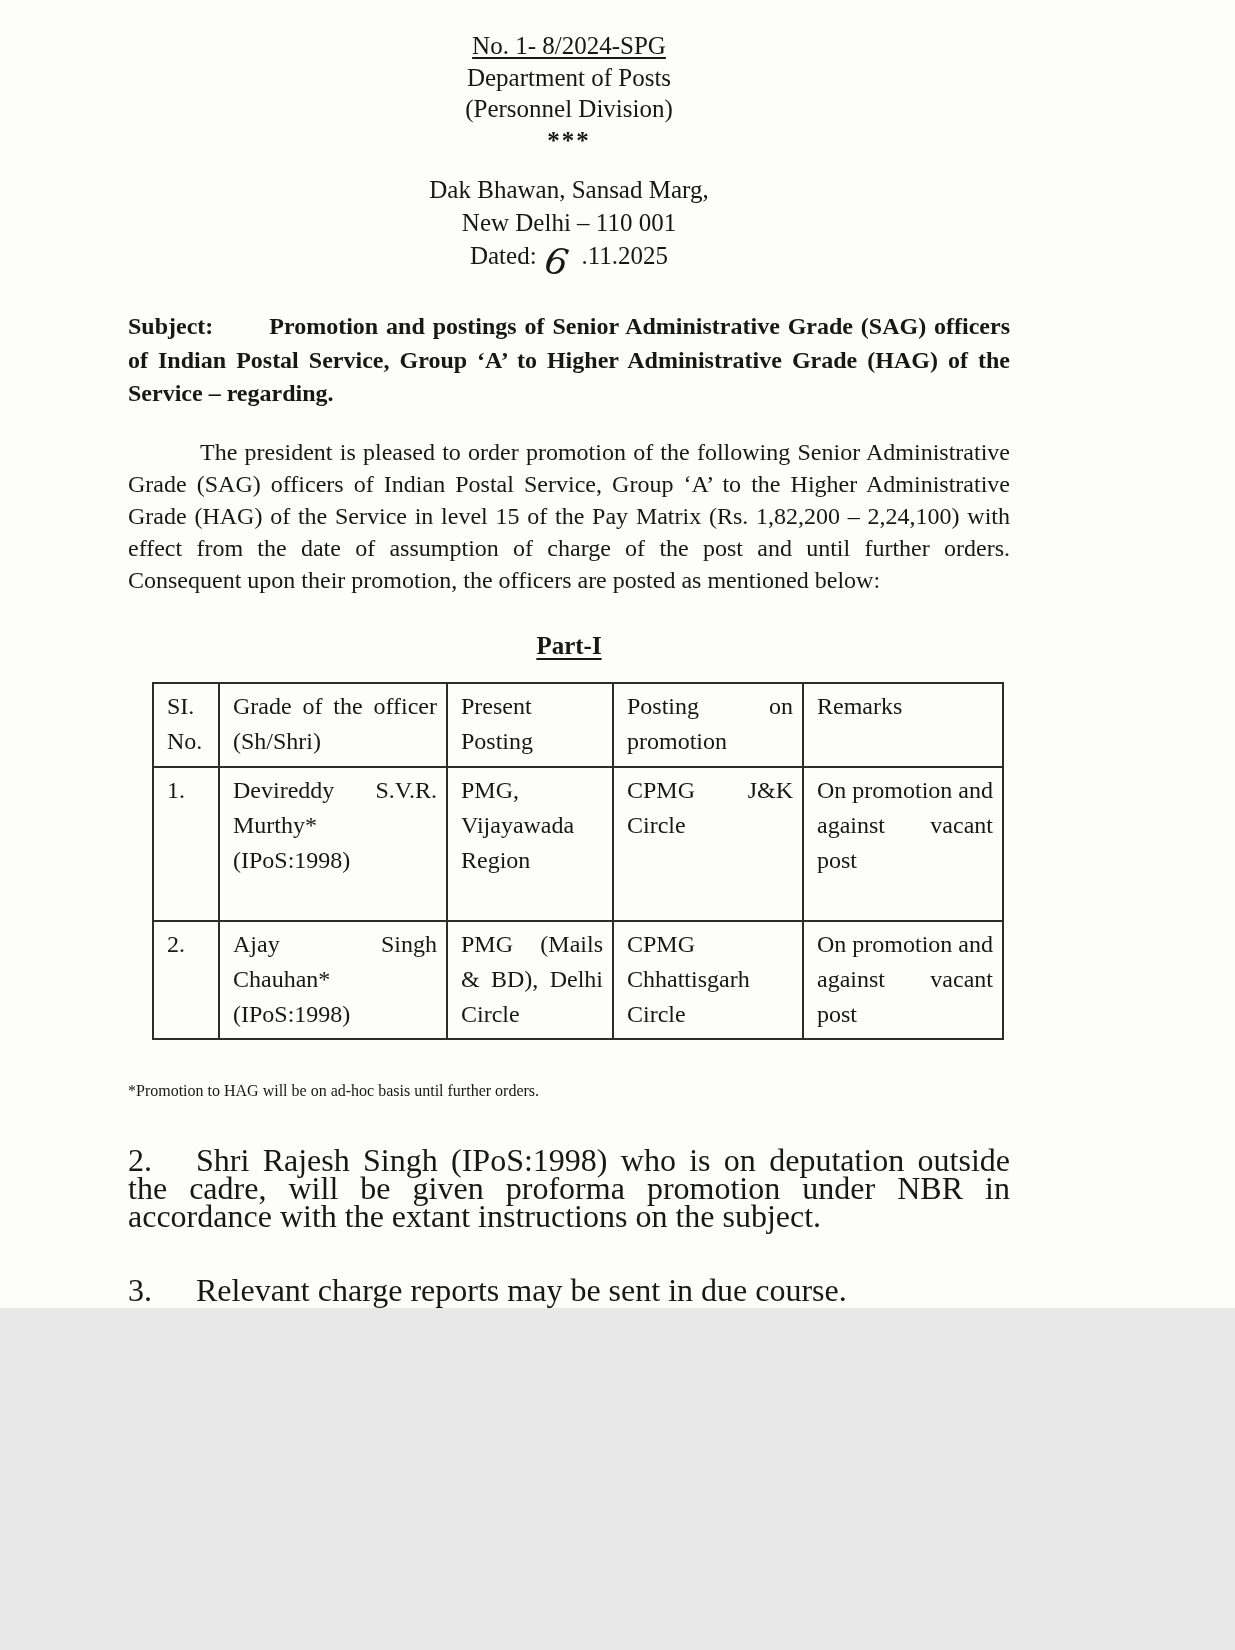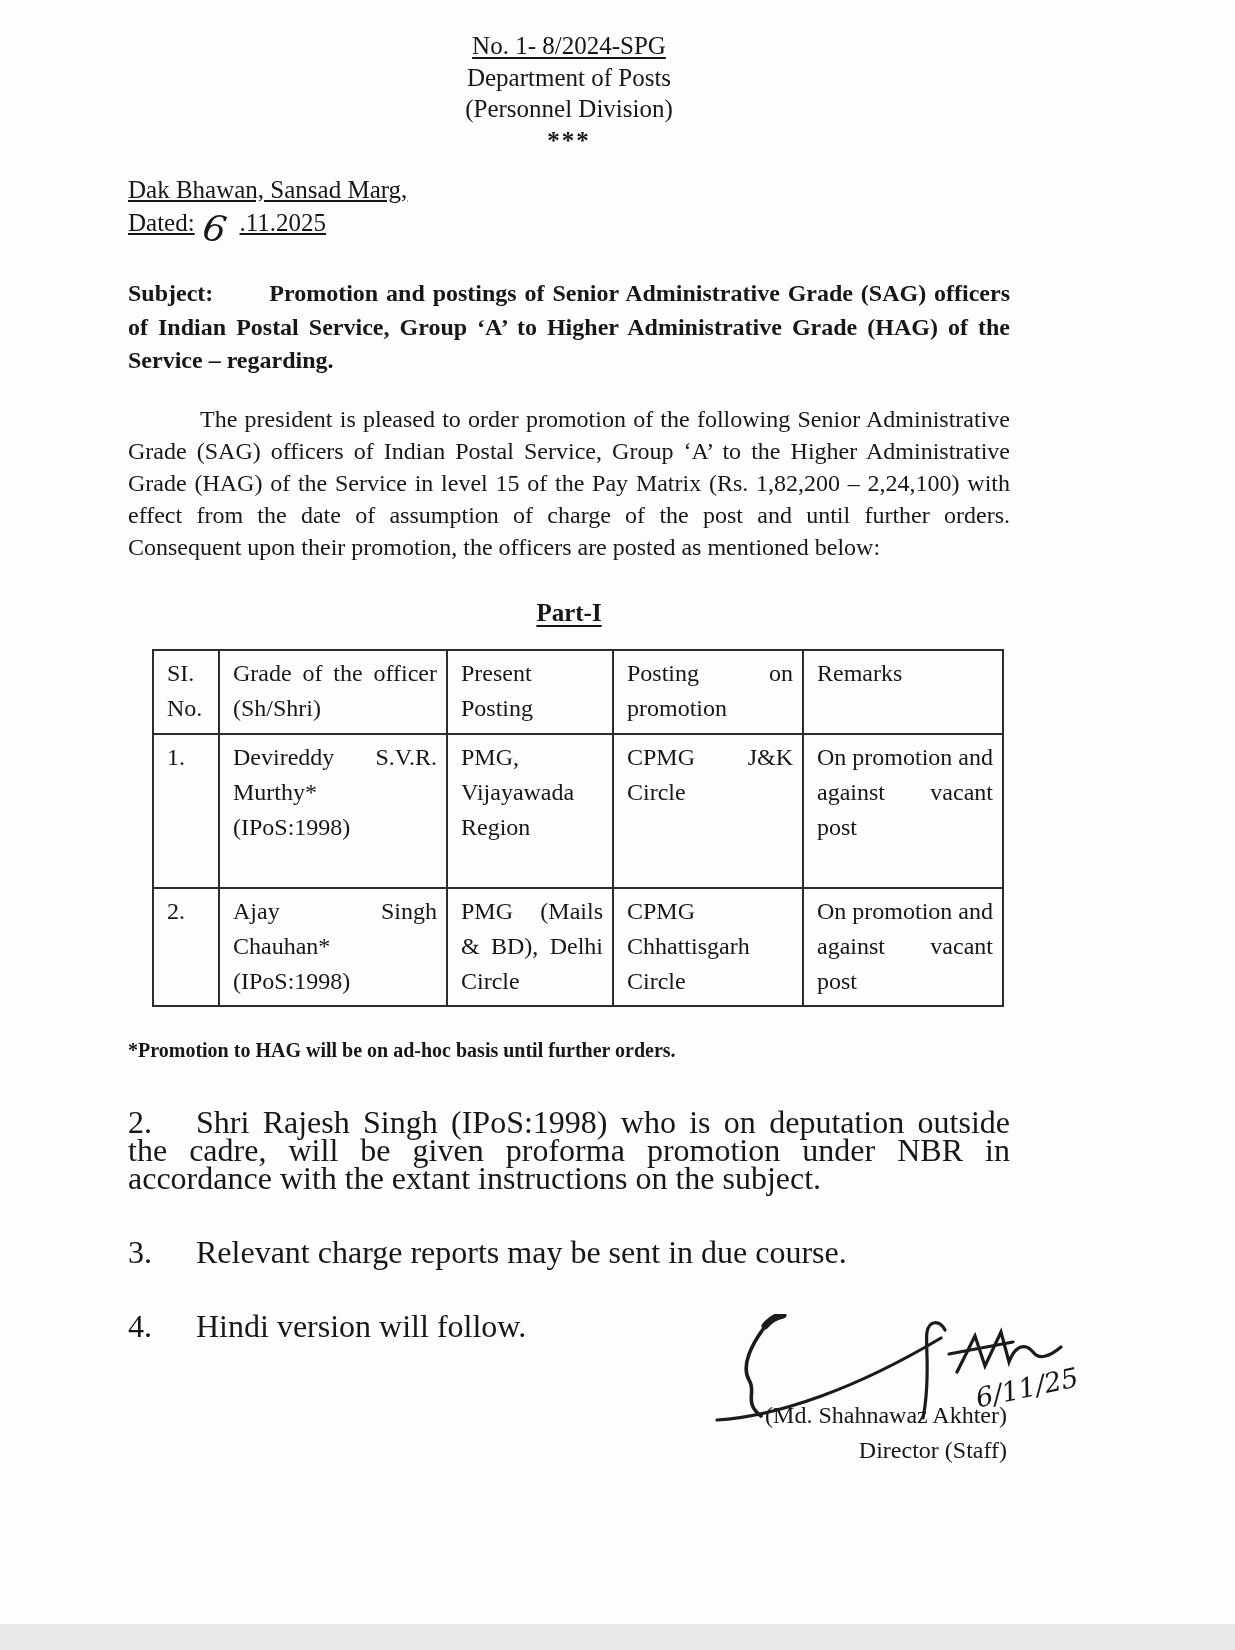--- a/index.html
+++ b/index.html
@@ -1,29 +1,29 @@
 <!DOCTYPE html>
 <html><head>
 <meta charset="utf-8">
 <style>
   html,body { margin:0; padding:0; background:#e8e8e8; }
   .page {
-    width:1235px; height:1624px; background:#fdfdfb; position:relative;
+    width:1235px; height:1308px; background:#fdfdfb; position:relative;
     margin:0 auto; font-family:"Liberation Serif", serif; color:#171717;
     overflow:hidden;
   }
   .content { padding:30px 225px 0 128px; }
 
   
   .letterhead { text-align:center; font-size:25px; line-height:31.5px; }
   .ref-no { text-decoration:underline; text-underline-offset:3px; }
   .stars { letter-spacing:2px; font-weight:bold; }
 
   
-  .address { text-align:left; font-size:25px; line-height:33px; margin-top:17px;text-decoration:underline; }
+  .address { text-align:center; font-size:25px; line-height:33px; margin-top:17px; }
   .hand-six {
     display:inline-block; font-style:italic; font-size:36px; line-height:20px;
     transform:rotate(10deg) translateY(10px); margin:0 12px 0 10px;
     font-family:"DejaVu Serif", serif; font-weight:normal;
   }
 
   .order-title {
     text-align:center; font-weight:bold; font-size:26px; margin-top:30px;
     text-decoration:underline; text-underline-offset:4px; letter-spacing:1px;
   }
@@ -51,21 +51,21 @@
     border:2px solid #2c2c2c; vertical-align:top; font-size:24px;
     line-height:35px; padding:5px 9px 5px 13px; text-align:justify;
     font-weight:normal; overflow:hidden;
   }
   .order-table thead th { height:72px; }
   .order-table tr.row-1 td { height:142px; }
   .order-table tr.row-2 td { height:106px; }
   .col-sl { width:66px; } .col-name { width:228px; } .col-present { width:166px; }
   .col-posting { width:190px; } .col-remarks { width:200px; }
 
-  .footnote { font-weight:bold; font-size:20px; margin-top:32px; }
+  .footnote { font-weight:normal; font-size:16px; margin-top:42px; }
 
   .num-para { margin-top:46px; font-size:32px; line-height:28px; text-align:justify; }
   .num-para .gap { display:inline-block; width:44px; }
 
   
   .sig-block {
     position:absolute; top:1398px; right:228px; width:320px;
     text-align:right; font-size:24px; line-height:35px;
   }
   .sig-svg { position:absolute; right:-62px; bottom:42px; pointer-events:none; }
@@ -84,20 +84,21 @@
 
     <div class="letterhead">
       <div class="ref-no">No. 1- 8/2024-SPG</div>
       <div>Department of Posts</div>
       <div>(Personnel Division)</div>
       <div class="stars">***</div>
     </div>
 
     <div class="address">
       <div>Dak Bhawan, Sansad Marg,</div>
+      <div>New Delhi – 110 001</div>
       <div><span>Dated:</span><span class="hand-six">6</span><span>.11.2025</span></div>
     </div>
 
 
     <p class="subject"><span>Subject:</span><span class="gap"></span><span>Promotion and postings of Senior Administrative Grade (SAG) officers of Indian Postal Service, Group ‘A’ to Higher Administrative Grade (HAG) of the Service – regarding.</span></p>
 
     <p class="para para1">The president is pleased to order promotion of the following Senior Administrative Grade (SAG) officers of Indian Postal Service, Group ‘A’ to the Higher Administrative Grade (HAG) of the Service in level 15 of the Pay Matrix (Rs. 1,82,200 – 2,24,100) with effect from the date of assumption of charge of the post and until further orders. Consequent upon their promotion, the officers are posted as mentioned below:</p>
 
     <div class="part-title">Part-I</div>
 

